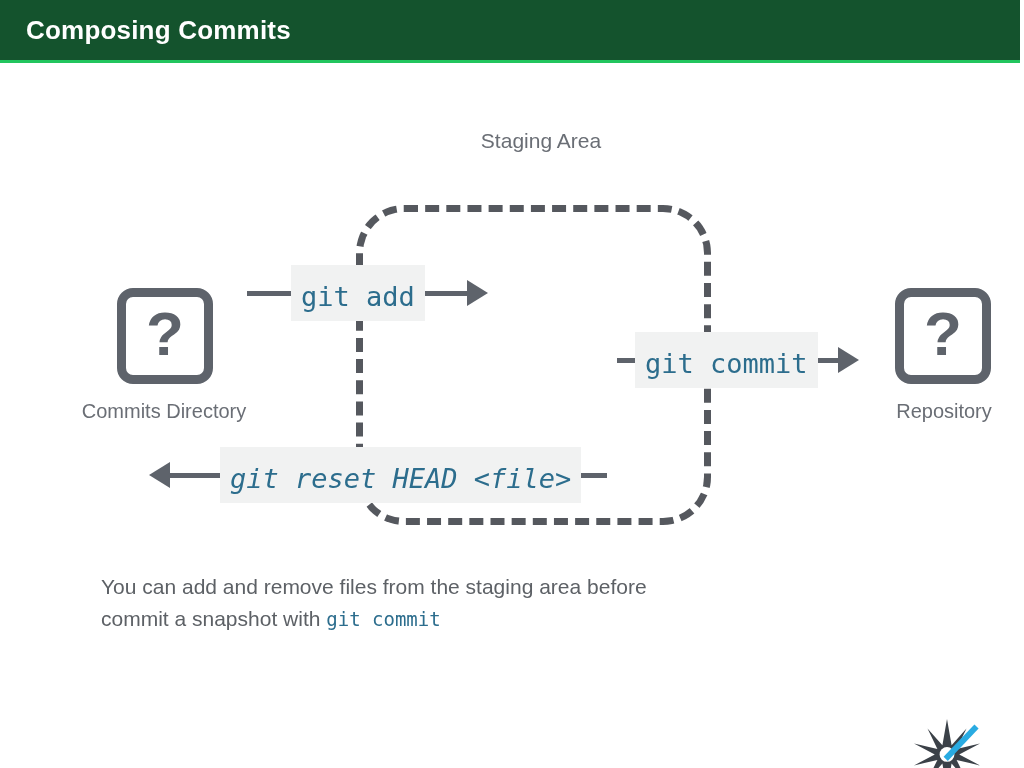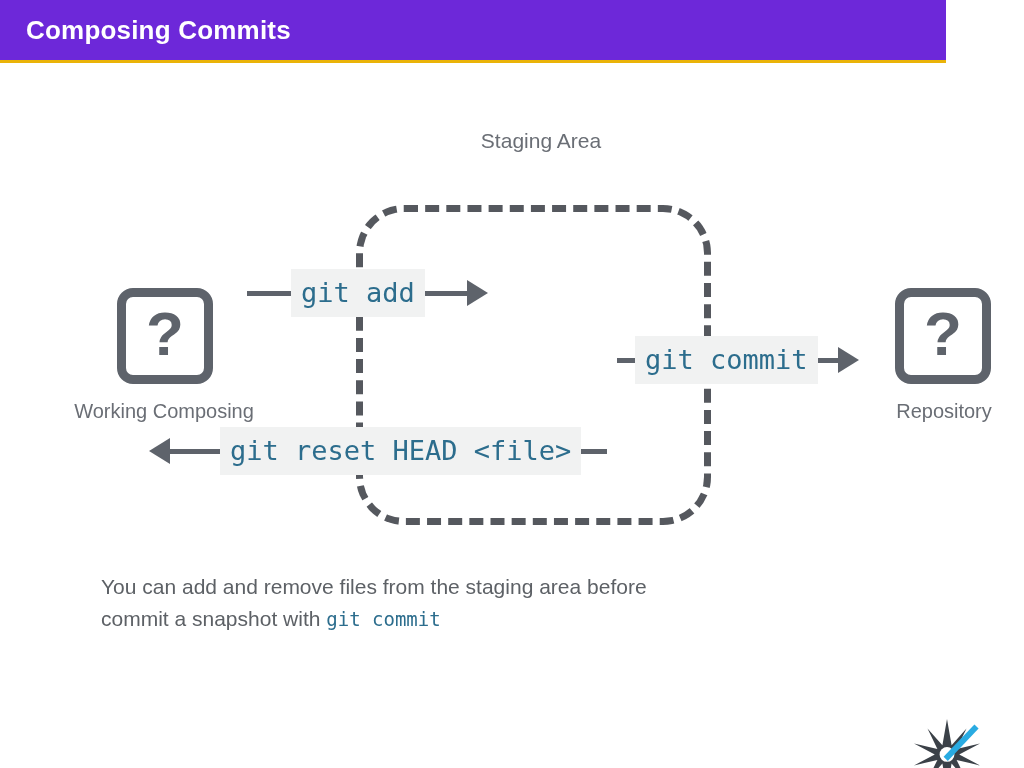--- a/index.html
+++ b/index.html
@@ -13,24 +13,24 @@
     overflow: hidden;
     font-family: "Liberation Sans", sans-serif;
     position: relative;
   }
 
   
   #title-bar {
     position: absolute;
     left: 0;
     top: 0;
-    width: 946px;
+    width: 1020px;
     height: 63px;
-    background: #6d28d9;
-    border-bottom: 3px solid #eab308;
+    background: #14532d;
+    border-bottom: 3px solid #22c55e;
     box-sizing: border-box;
   }
   #title-text {
     position: absolute;
     left: 26px;
     top: 50%;
     transform: translateY(-50%);
     color: #ffffff;
     font-size: 26px;
     font-weight: bold;
@@ -133,37 +133,37 @@
   }
   .head-right { border-left: 21px solid #5e636b; }
   .head-left  { border-right: 21px solid #5e636b; }
 
   .code-chip {
     background: #f1f2f2;
     color: #2c6d8d;
     font-family: "DejaVu Sans Mono", "Liberation Mono", monospace;
     font-size: 27px;
     line-height: 1;
-    padding: 10px 10px 11px 10px;
+    padding: 18px 10px 11px 10px;
     white-space: pre;
     flex: 0 0 auto;
   }
 
   
   #row-add { left: 231px; top: 210px; }
   #row-add .line { width: 44px; }
   #row-add .line2 { width: 42px; }
 
   
   #row-commit { left: 601px; top: 277px; }
   #row-commit .line { width: 18px; }
   #row-commit .line2 { width: 20px; }
 
   
-  #row-reset { left: 133px; top: 368px; }
+  #row-reset { left: 133px; top: 392px; font-style: italic; }
   #row-reset .line { width: 50px; }
   #row-reset .line2 { width: 26px; }
 
   
   #body-text {
     position: absolute;
     left: 85px;
     top: 508px;
     width: 700px;
     color: #5d6166;
@@ -195,21 +195,21 @@
 
 <div id="slide">
 
   <div id="staging-label">Staging Area</div>
 
   <div id="staging-box"></div>
 
   <div class="qbox" id="wd-box">
     <div class="qmark">?</div>
   </div>
-  <div class="node-caption" id="wd-caption">Working Composing</div>
+  <div class="node-caption" id="wd-caption">Commits Directory</div>
 
   <div class="qbox" id="repo-box">
     <div class="qmark">?</div>
   </div>
   <div class="node-caption" id="repo-caption">Repository</div>
 
   <div class="arrow-row" id="row-add">
     <div class="line"></div>
     <div class="code-chip">git add</div>
     <div class="line line2"></div>

